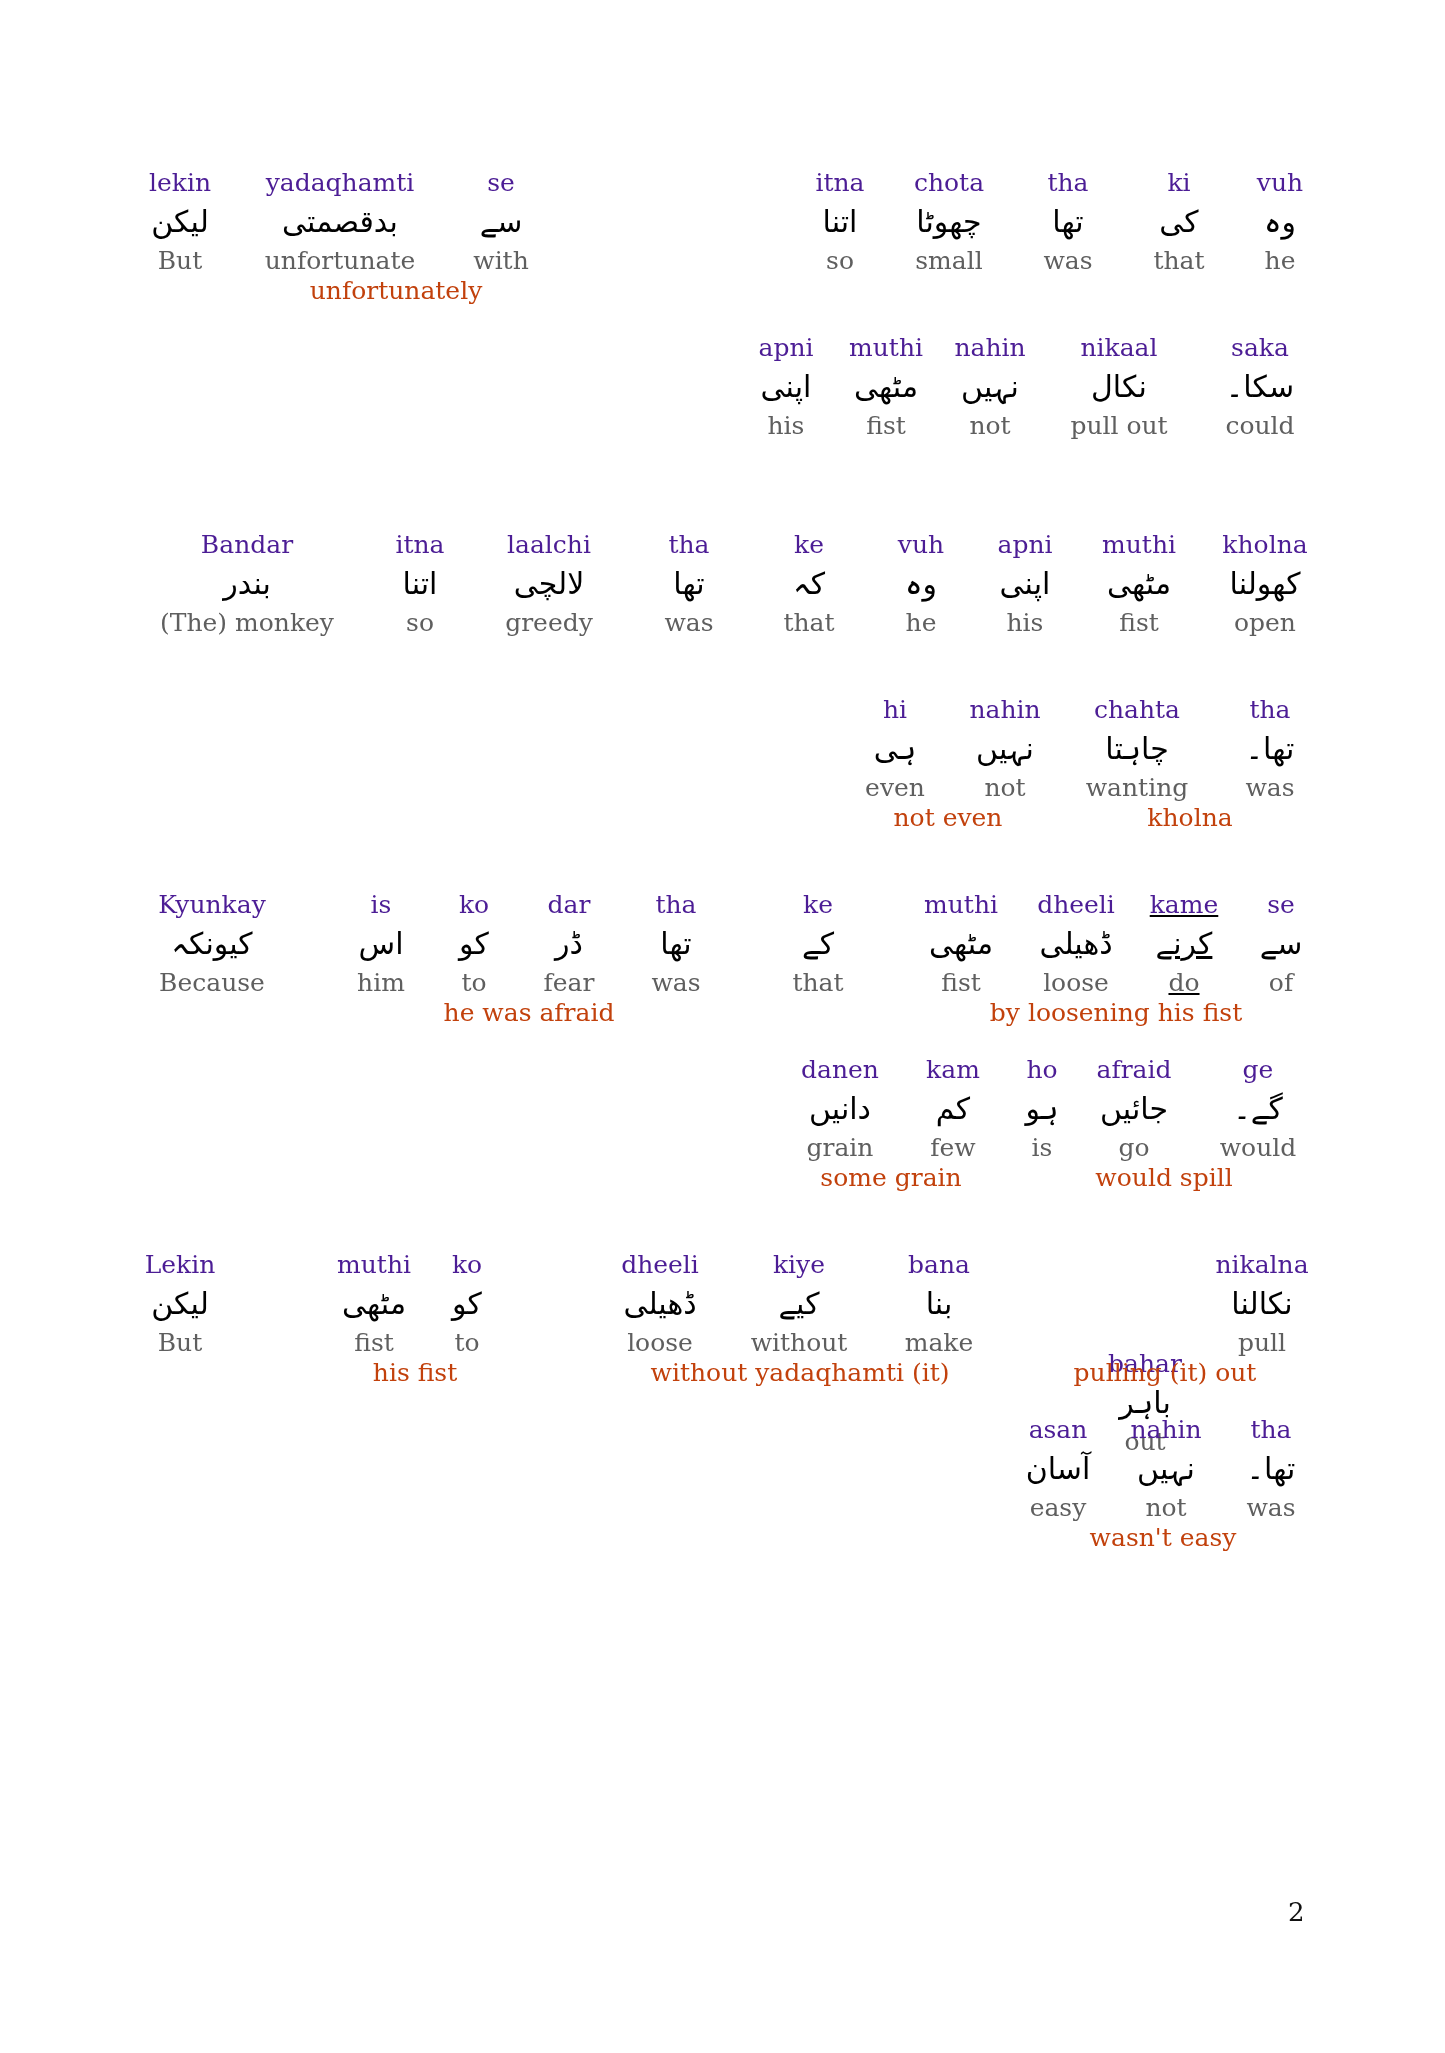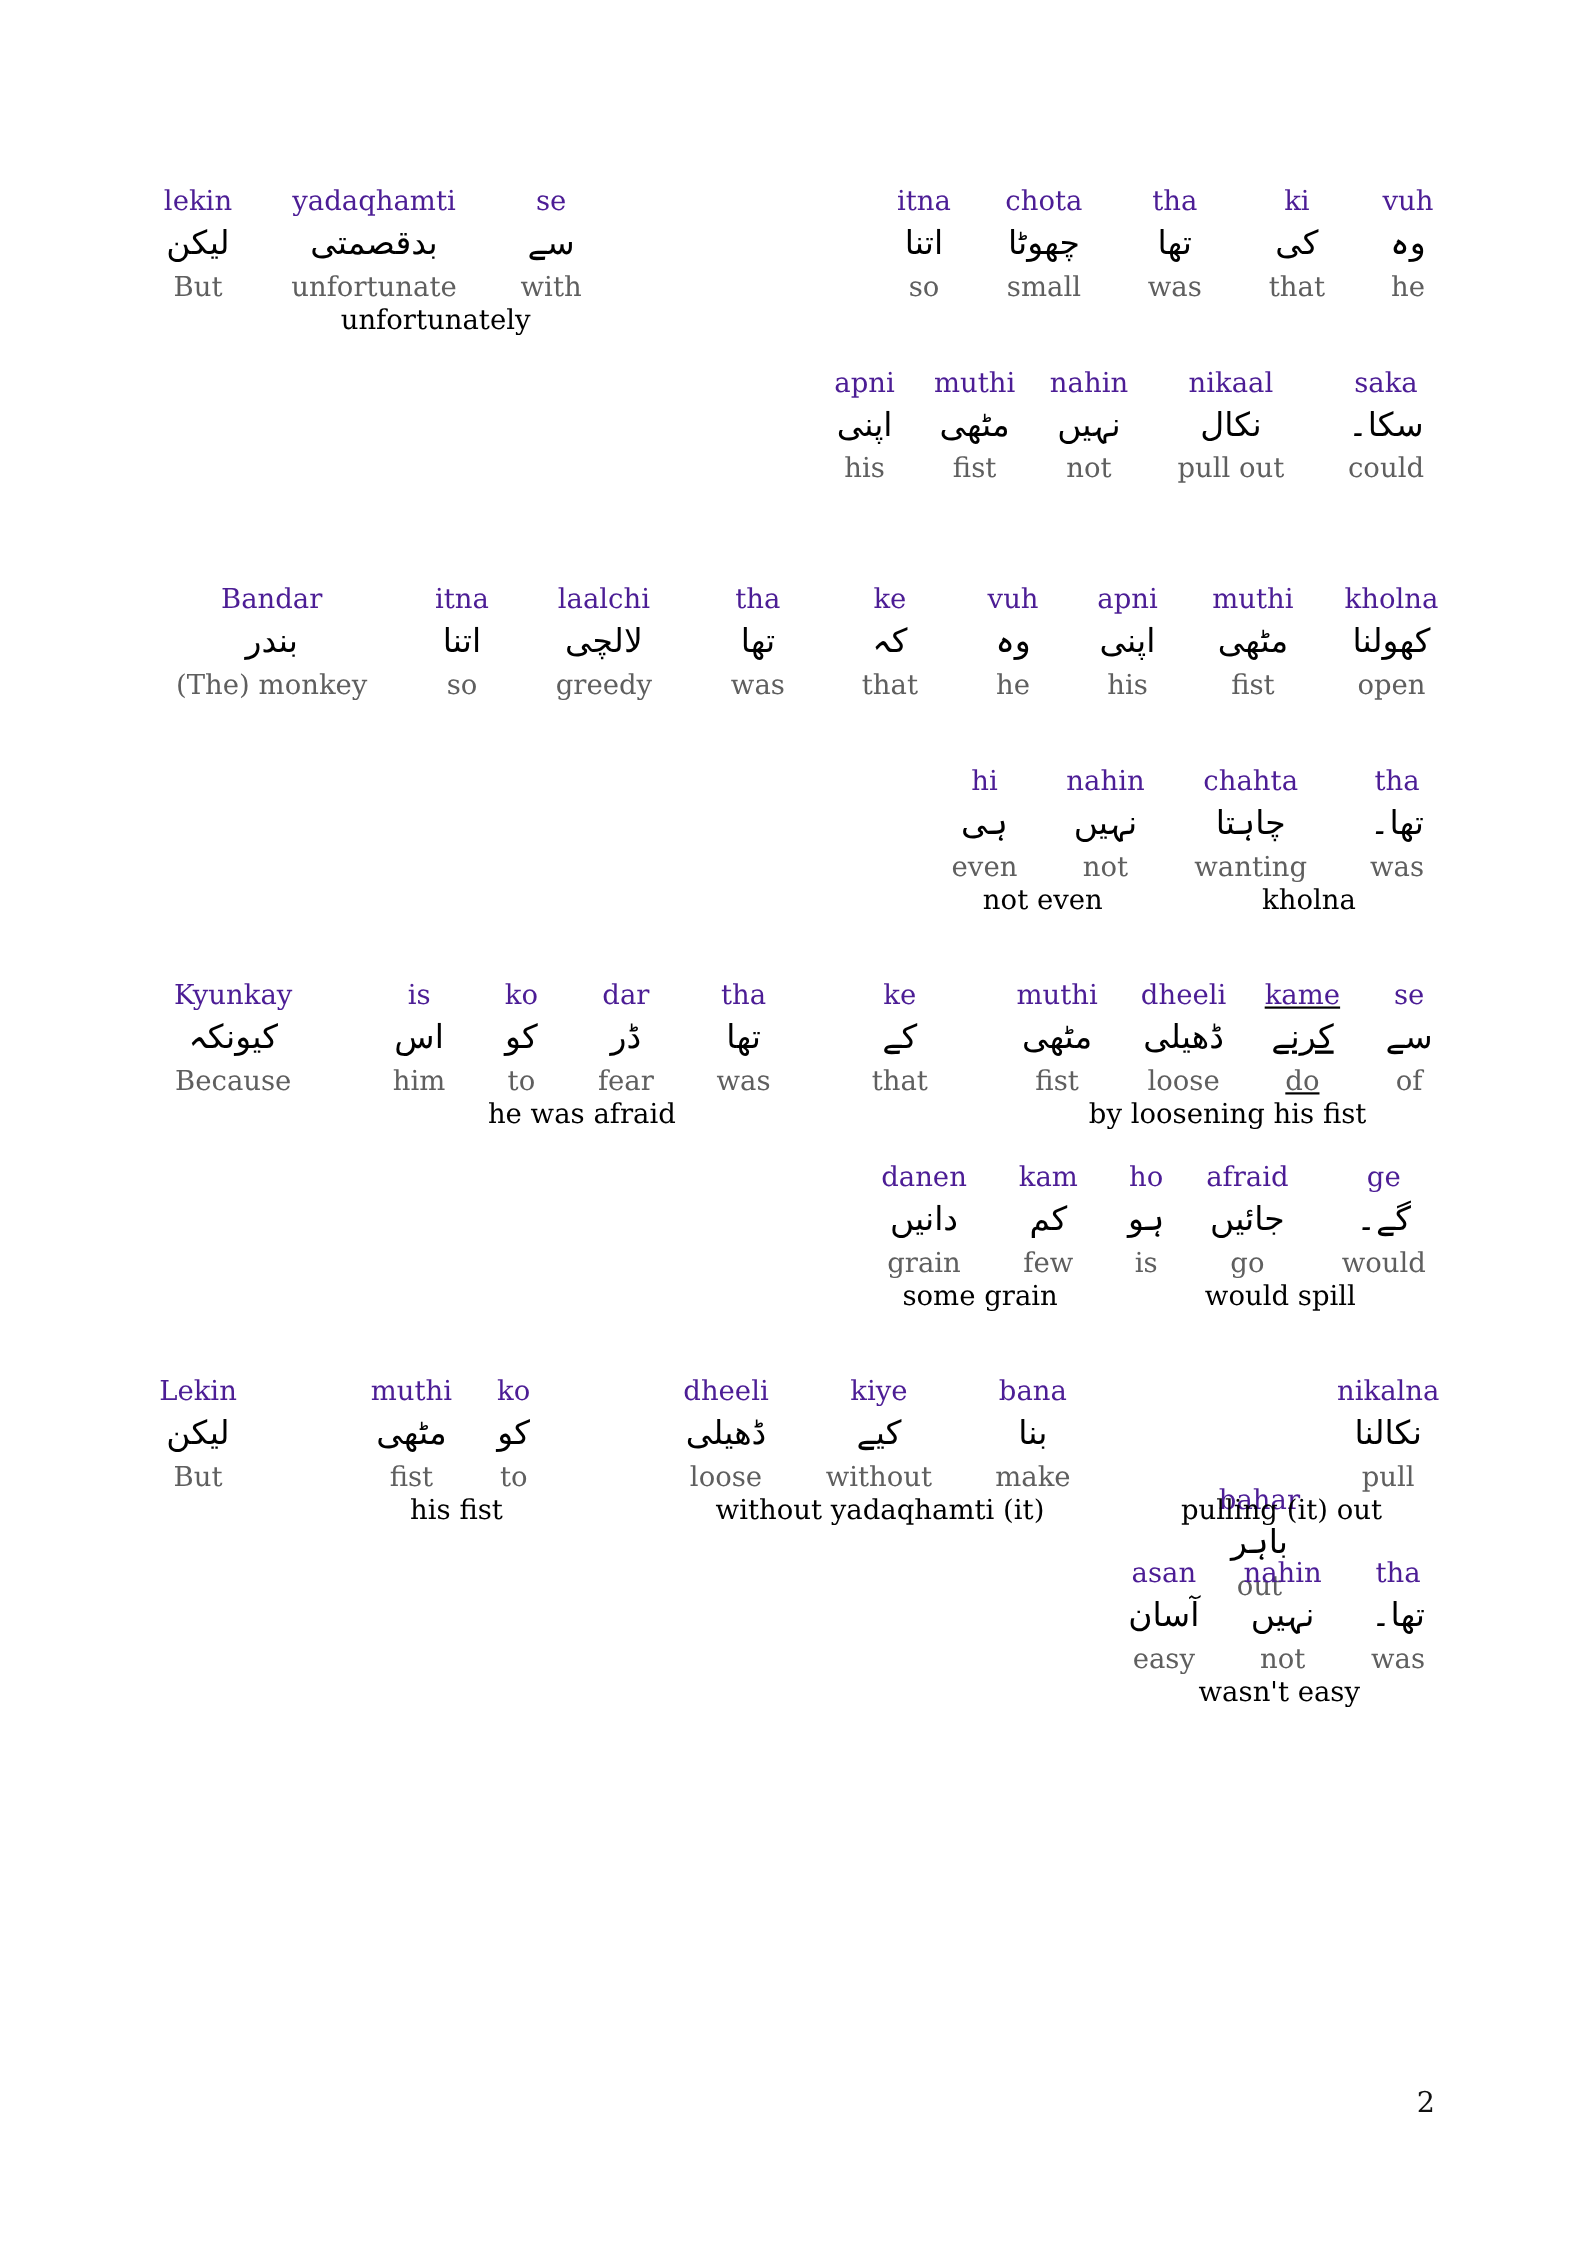--- a/index.html
+++ b/index.html
@@ -2,21 +2,21 @@
 <html><head>
 <meta charset="utf-8">
 <style>
   html, body { margin: 0; padding: 0; background: #ffffff; }
   body { width: 1445px; height: 2053px; position: relative; overflow: hidden; }
   .page { position: absolute; left: 0; top: 0; width: 1445px; height: 2053px; background: #fff; }
   .col { position: absolute; text-align: center; transform: translateX(-50%); white-space: nowrap; }
   .roman { font-family: "DejaVu Serif", serif; font-size: 25px; color: #4c1d95; line-height: 30px; height: 30px; }
   .urdu { font-family: "DejaVu Sans", sans-serif; font-size: 30px; color: #000; line-height: 48px; height: 48px; direction: rtl; unicode-bidi: isolate; }
   .gloss { font-family: "DejaVu Serif", serif; font-size: 25px; color: #5f5f5f; line-height: 30px; height: 30px; }
-  .phrase { position: absolute; font-family: "DejaVu Serif", serif; font-size: 25px; color: #000000; line-height: 30px; transform: translateX(-50%); white-space: nowrap; }
+  .phrase { position: absolute; font-family: "DejaVu Serif", serif; font-size: 25px; color: #c2410c; line-height: 30px; transform: translateX(-50%); white-space: nowrap; }
   .pagenum { position: absolute; left: 1288px; top: 1897px; font-family: "DejaVu Serif", serif; font-size: 26px; color: #111; }
 </style>
 </head>
 <body>
 
 <div class="page" id="page">
     <div class="col" style="left: 180px; top: 168px;">
       <div class="roman">lekin</div>
       <div class="urdu">لیکن</div>
       <div class="gloss">But</div>

